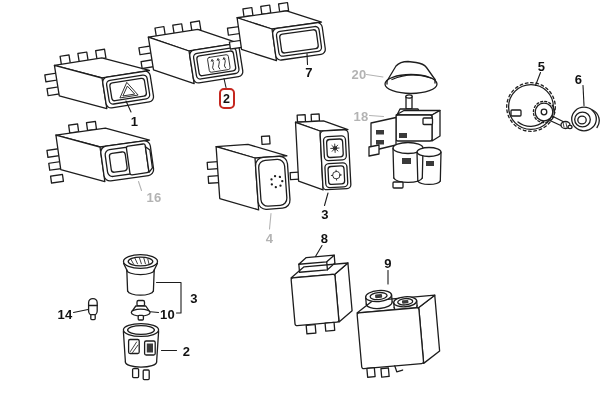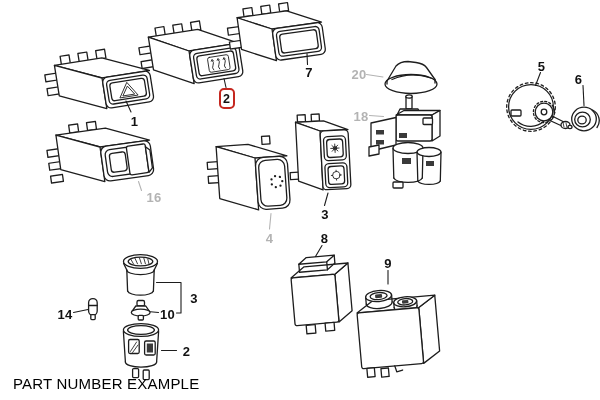--- a/index.html
+++ b/index.html
@@ -292,15 +292,14 @@
 <div class="plabel" style="left:324.5px;top:237.5px">8</div>
 <div class="plabel" style="left:388px;top:262.5px">9</div>
 <div class="plabel" style="left:186.5px;top:351px">2</div>
 <div class="plabel" style="left:167.5px;top:314px">10</div>
 <div class="plabel" style="left:194px;top:297.5px">3</div>
 <div class="plabel" style="left:65px;top:314px">14</div>
 <div class="plabel ghost" style="left:361px;top:115.5px">18</div>
 <div class="plabel ghost" style="left:359px;top:73.5px">20</div>
 <div class="plabel ghost" style="left:154px;top:197px">16</div>
 
-<div id="caption">PART NUMBER EXAMPLE</div>
 
 </div>
 
 </body></html>

